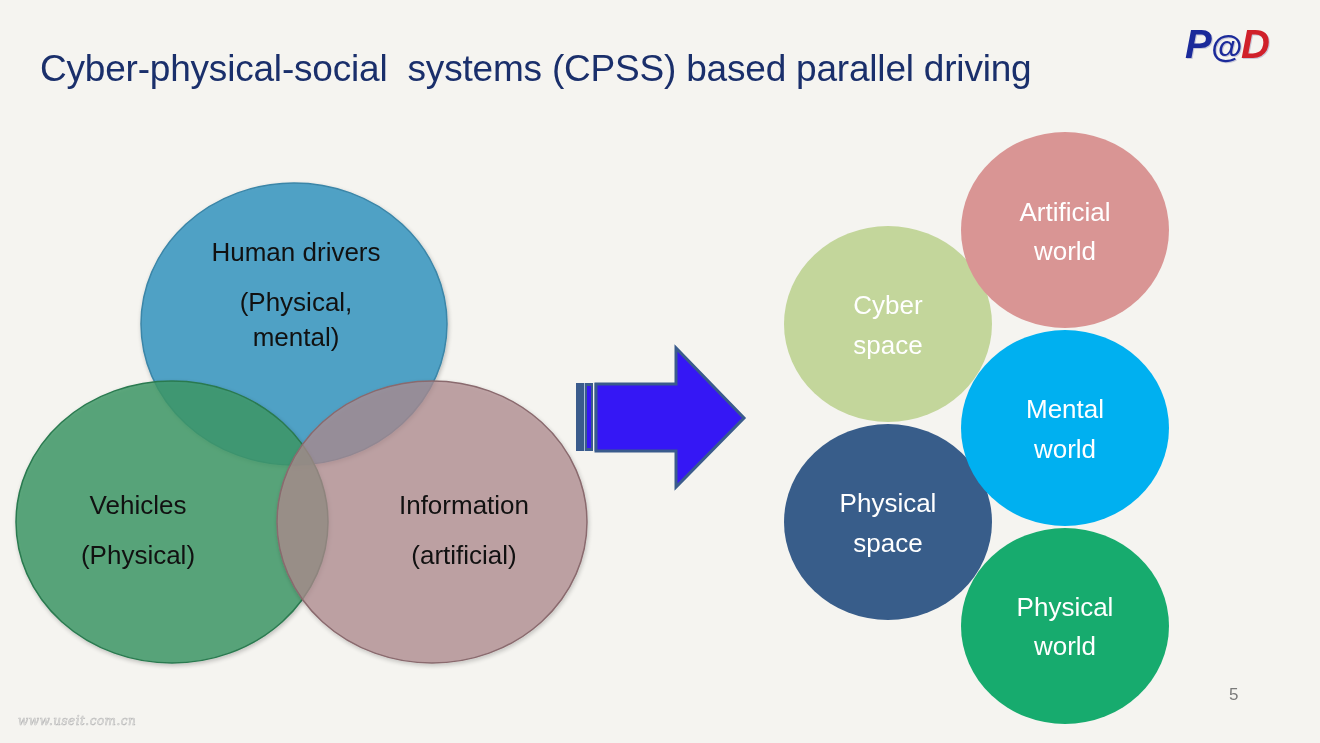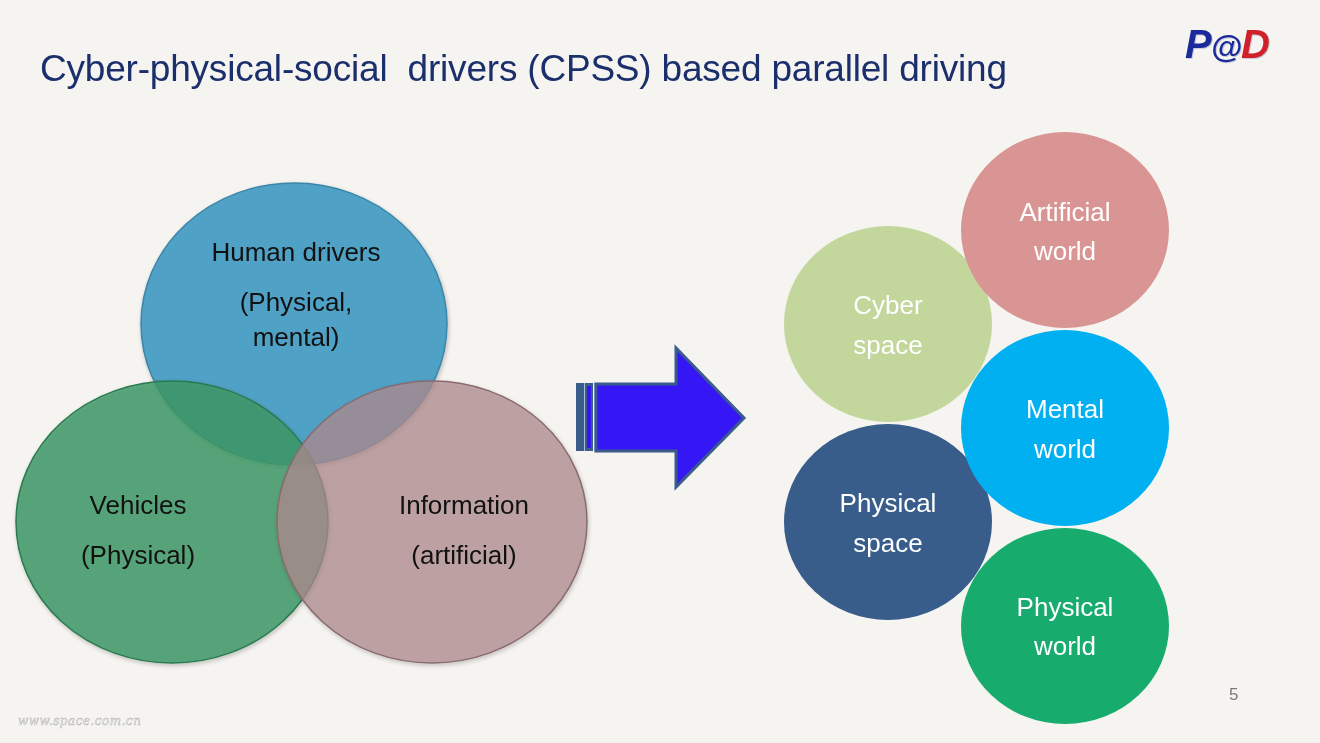--- a/index.html
+++ b/index.html
@@ -41,21 +41,21 @@
       font-size: 26px; fill: #111;
     }
     .bubble-label {
       font-family: "Liberation Sans", "DejaVu Sans", sans-serif;
       font-size: 26px; fill: #ffffff;
     }
   </style>
 </head>
 <body>
 
-<div class="title">Cyber-physical-social  drivers (CPSS) based parallel driving</div>
+<div class="title">Cyber-physical-social  systems (CPSS) based parallel driving</div>
 
 <div class="logo">
   <span class="p">P</span><span class="at">@</span><span class="d">D</span>
 </div>
 
 <svg class="diagram" width="1320" height="743">
   <defs>
     <filter id="soft" x="-10%" y="-10%" width="120%" height="120%">
       <feGaussianBlur in="SourceAlpha" stdDeviation="2"></feGaussianBlur>
       <feOffset dx="1" dy="2"></feOffset>
@@ -112,13 +112,13 @@
 
     <text class="bubble-label" text-anchor="middle" x="1065" y="418">Mental</text>
     <text class="bubble-label" text-anchor="middle" x="1065" y="458">world</text>
 
     <text class="bubble-label" text-anchor="middle" x="1065" y="616">Physical</text>
     <text class="bubble-label" text-anchor="middle" x="1065" y="655">world</text>
   </g>
 </svg>
 
 <div class="page-num">5</div>
-<div class="watermark">www.space.com.cn</div>
+<div class="watermark">www.useit.com.cn</div>
 
 </body></html>

